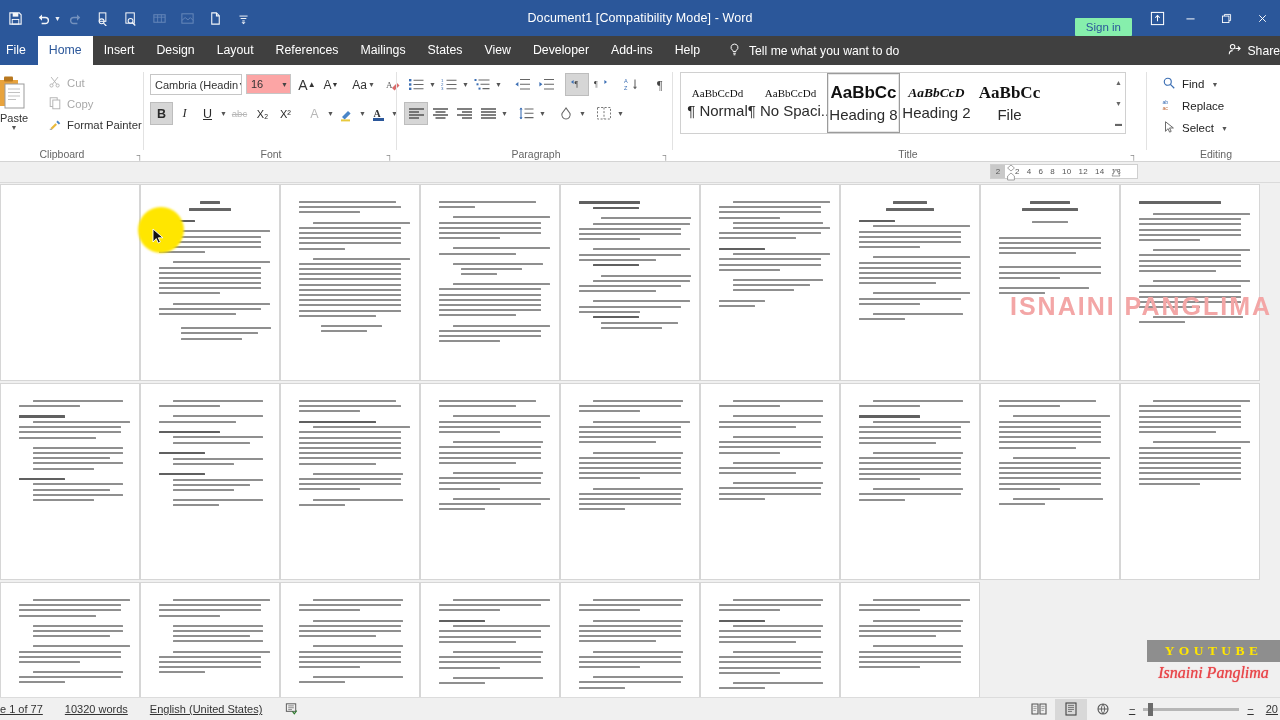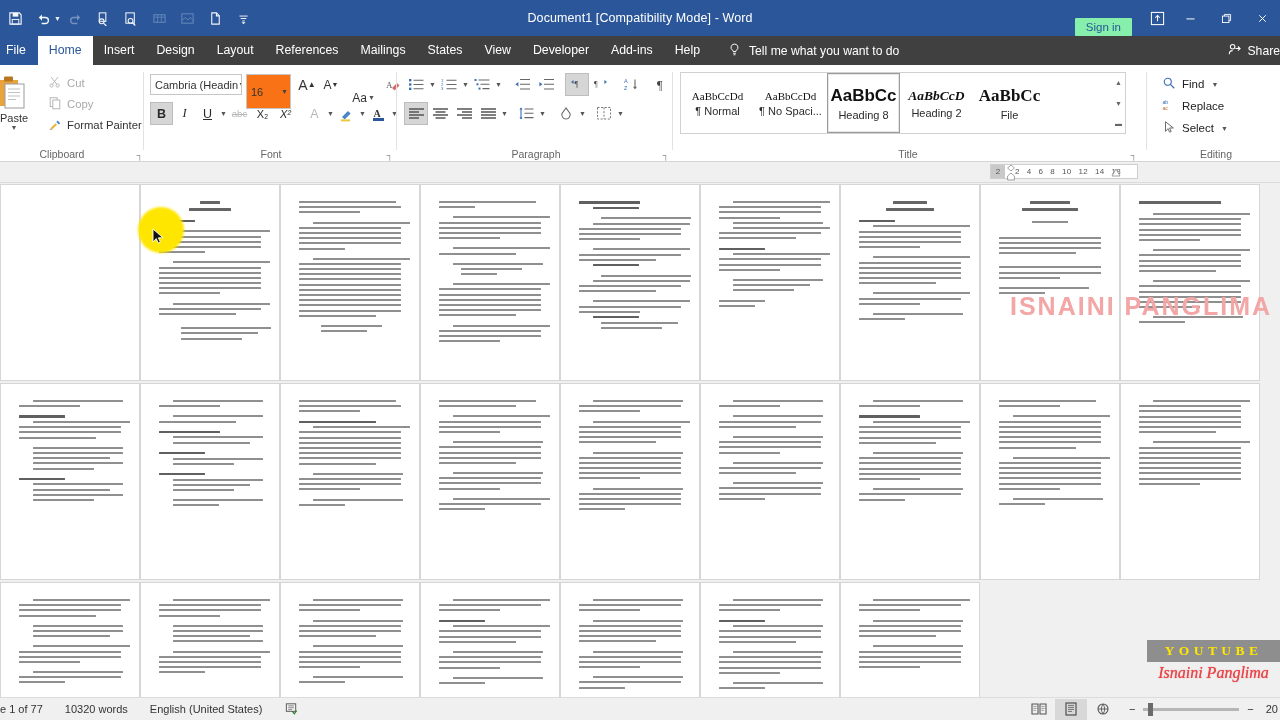--- a/index.html
+++ b/index.html
@@ -89,22 +89,22 @@
   .cb-item.enabled { color: #333; }
 
   
   #grp-font { left: 146px; width: 250px; }
   .fontname {
     position: absolute; left: 4px; top: 9px; width: 92px; height: 21px;
     border: 1px solid #c6c6c6; background: #fff; font-size: 11px; color: #333;
     display: flex; align-items: center; padding: 0 2px 0 4px; overflow: hidden; white-space: nowrap;
   }
   .fontsize {
-    position: absolute; left: 100px; top: 9px; width: 45px; height: 35px;
-    border: 1px solid #c6c6c6; background: #f97316; font-size: 11px; color: #333;
+    position: absolute; left: 100px; top: 9px; width: 45px; height: 20px;
+    border: 1px solid #c6c6c6; background: #fca5a5; font-size: 11px; color: #333;
     display: flex; align-items: center; padding: 0 2px 0 4px;
   }
   .cbo-car { margin-left: auto; font-size: 7px; color: #444; }
   .ico-btn {
     position: absolute; display: flex; align-items: center; justify-content: center;
     color: #333; font-size: 12px;
   }
   .ftrow2 { position: absolute; top: 37px; left: 4px; display: flex; align-items: center; gap: 0px; }
   .fb { width: 23px; height: 23px; display: flex; align-items: center; justify-content: center; font-size: 12.5px; color: #2a2a2a; }
   .fb.sel { background: #d6d6d6; border: 1px solid #bdbdbd; }
@@ -127,21 +127,21 @@
     width: 73px; height: 60px; display: flex; flex-direction: column;
     align-items: center; justify-content: center; gap: 3px;
   }
   .sty.sel { border: 1px solid #9b9b9b; background: #fff; box-shadow: inset 0 0 0 1px #e6e6e6; }
   .sty-prev { font-size: 13.5px; color: #111; font-family: "Liberation Serif", serif; white-space: nowrap; }
   .sty-prev.normal { font-size: 11px; }
   .sty-prev.h1 { font-size: 17px; font-weight: bold; font-family: "Liberation Sans", sans-serif; }
   .sty-prev.h2 { font-size: 13.5px; font-style: italic; font-weight: bold; }
   .sty-prev.title { font-size: 17px; font-weight: bold; font-family: "Liberation Serif", serif; }
   .sty-prev.sub { font-size: 11.5px; }
-  .sty-name { font-size: 11px; color: #2b2b2b; white-space: nowrap; }
+  .sty-name { font-size: 15px; color: #2b2b2b; white-space: nowrap; }
   .sty-scroll {
     position: absolute; right: 14px; top: 7px; width: 14px; height: 62px;
     border: 1px solid #d0d0d0; border-left: none; background: #fff;
     display: flex; flex-direction: column; justify-content: space-between; align-items: center;
   }
   .sty-scroll div { font-size: 7px; color: #666; height: 19px; display: flex; align-items: center; }
 
   
   #grp-editing { left: 1152px; width: 128px; }
   .ed-item {
@@ -226,21 +226,21 @@
   .yt-name {
     text-align: center; font-size: 16px; color: #e8464a; font-style: italic;
     font-family: "Liberation Serif", serif; margin-top: 2px; white-space: nowrap;
     text-shadow: 0 0 1px #e8464a;
   }
 
   
   .statusbar {
     position: absolute; top: 697px; left: 0; width: 1280px; height: 23px;
     background: #f0f0f0; border-top: 1px solid #dcdcdc;
-    display: flex; align-items: center; font-size: 11px; color: #333;
+    display: flex; align-items: center; font-size: 11px; color: #333; text-decoration: underline;
   }
   .sb-left { display: flex; align-items: center; gap: 22px; padding-left: 0px; }
   .sb-right { margin-left: auto; display: flex; align-items: center; gap: 0px; padding-right: 2px; }
   .viewbtn { width: 32px; height: 21px; display: flex; align-items: center; justify-content: center; }
   .viewbtn.sel { background: #d8d8d8; }
   .zoomctl { display: flex; align-items: center; gap: 8px; padding-left: 10px; }
   .zslider { position: relative; width: 96px; height: 3px; background: #b6b6b6; }
   .zthumb { position: absolute; left: 5px; top: -5px; width: 5px; height: 13px; background: #6b6b6b; }
   .zoom-pct { font-size: 11px; color: #333; padding-left: 4px; white-space: nowrap; }
 </style>
@@ -430,36 +430,36 @@
       <div class="fontname">
         <span>Cambria (Headin</span>
         <span class="cbo-car">▼</span>
       </div>
       <div class="fontsize">
         <span>16</span>
         <span class="cbo-car">▼</span>
       </div>
       <div class="ico-btn" style="left:150px; top:9px; width:22px; height:21px; font-size:14px;">A<sup style="font-size:8px;">▲</sup></div>
       <div class="ico-btn" style="left:174px; top:9px; width:22px; height:21px; font-size:12px;">A<sup style="font-size:7px;">▼</sup></div>
-      <div class="ico-btn" style="left:203px; top:22px; width:30px; height:21px; font-size:12px;">Aa<span class="mini-car">▼</span></div>
+      <div class="ico-btn" style="left:203px; top:9px; width:30px; height:21px; font-size:12px;">Aa<span class="mini-car">▼</span></div>
       <div class="ico-btn" style="left:236px; top:9px; width:22px; height:21px;">
         <svg width="16" height="16" viewBox="0 0 16 16">
             <text x="1" y="11" font-size="9" fill="#555" font-family="serif">A</text>
             <path d="M7 11l5-5 2.5 2.5-5 5z" fill="#d96a6a"></path>
           </svg>
       </div>
 
       <div class="ftrow2">
         <div class="fb sel" style="font-weight:bold;">B</div>
         <div class="fb" style="font-style:italic;font-family:'Liberation Serif',serif;">I</div>
         <div class="fb" style="text-decoration:underline;">U</div>
         <span class="mini-car">▼</span>
         <div class="fb dim" style="font-size:9.5px;text-decoration:line-through;">abc</div>
         <div class="fb" style="font-size:11px;">X₂</div>
-        <div class="fb" style="font-size:11px;font-style:italic;">X²</div>
+        <div class="fb" style="font-size:11px;">X²</div>
         <div class="fb dim" style="margin-left:6px;">A</div>
         <span class="mini-car">▼</span>
         <div class="fb">
           <svg width="16" height="16" viewBox="0 0 16 16">
               <path d="M3 11 9 5l2.6 2.6L5.6 13.6z" fill="#4a86c8"></path>
               <rect x="2" y="13.4" width="9" height="2" fill="#e8c93d"></rect>
             </svg>
         </div>
         <span class="mini-car">▼</span>
         <div class="fb">

